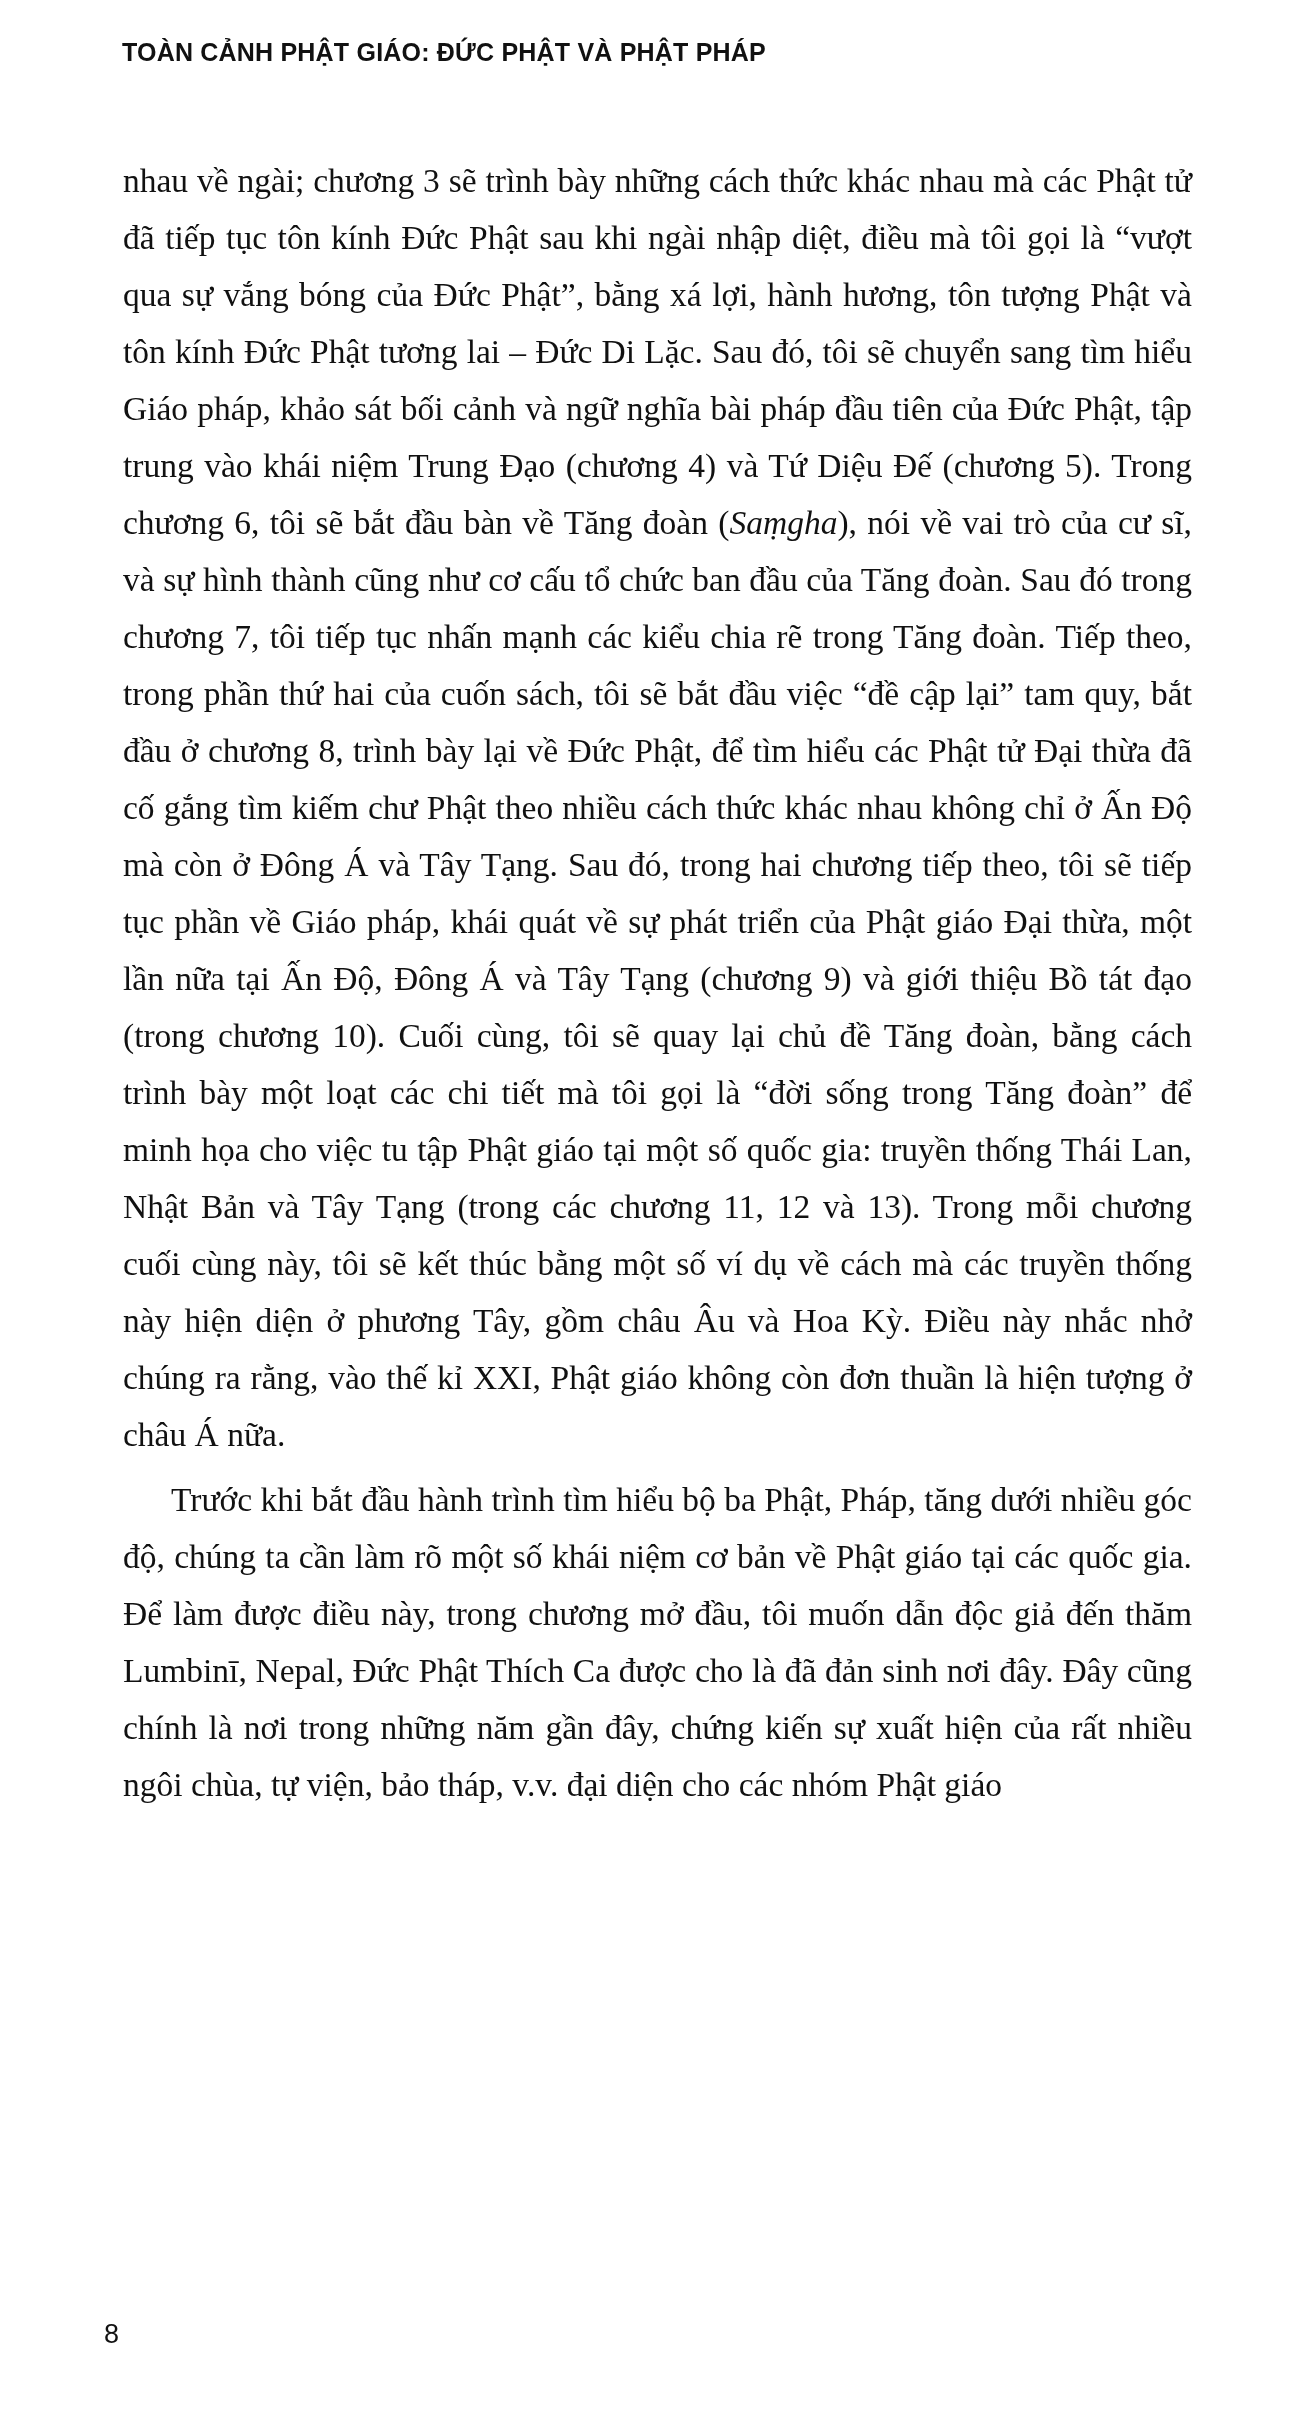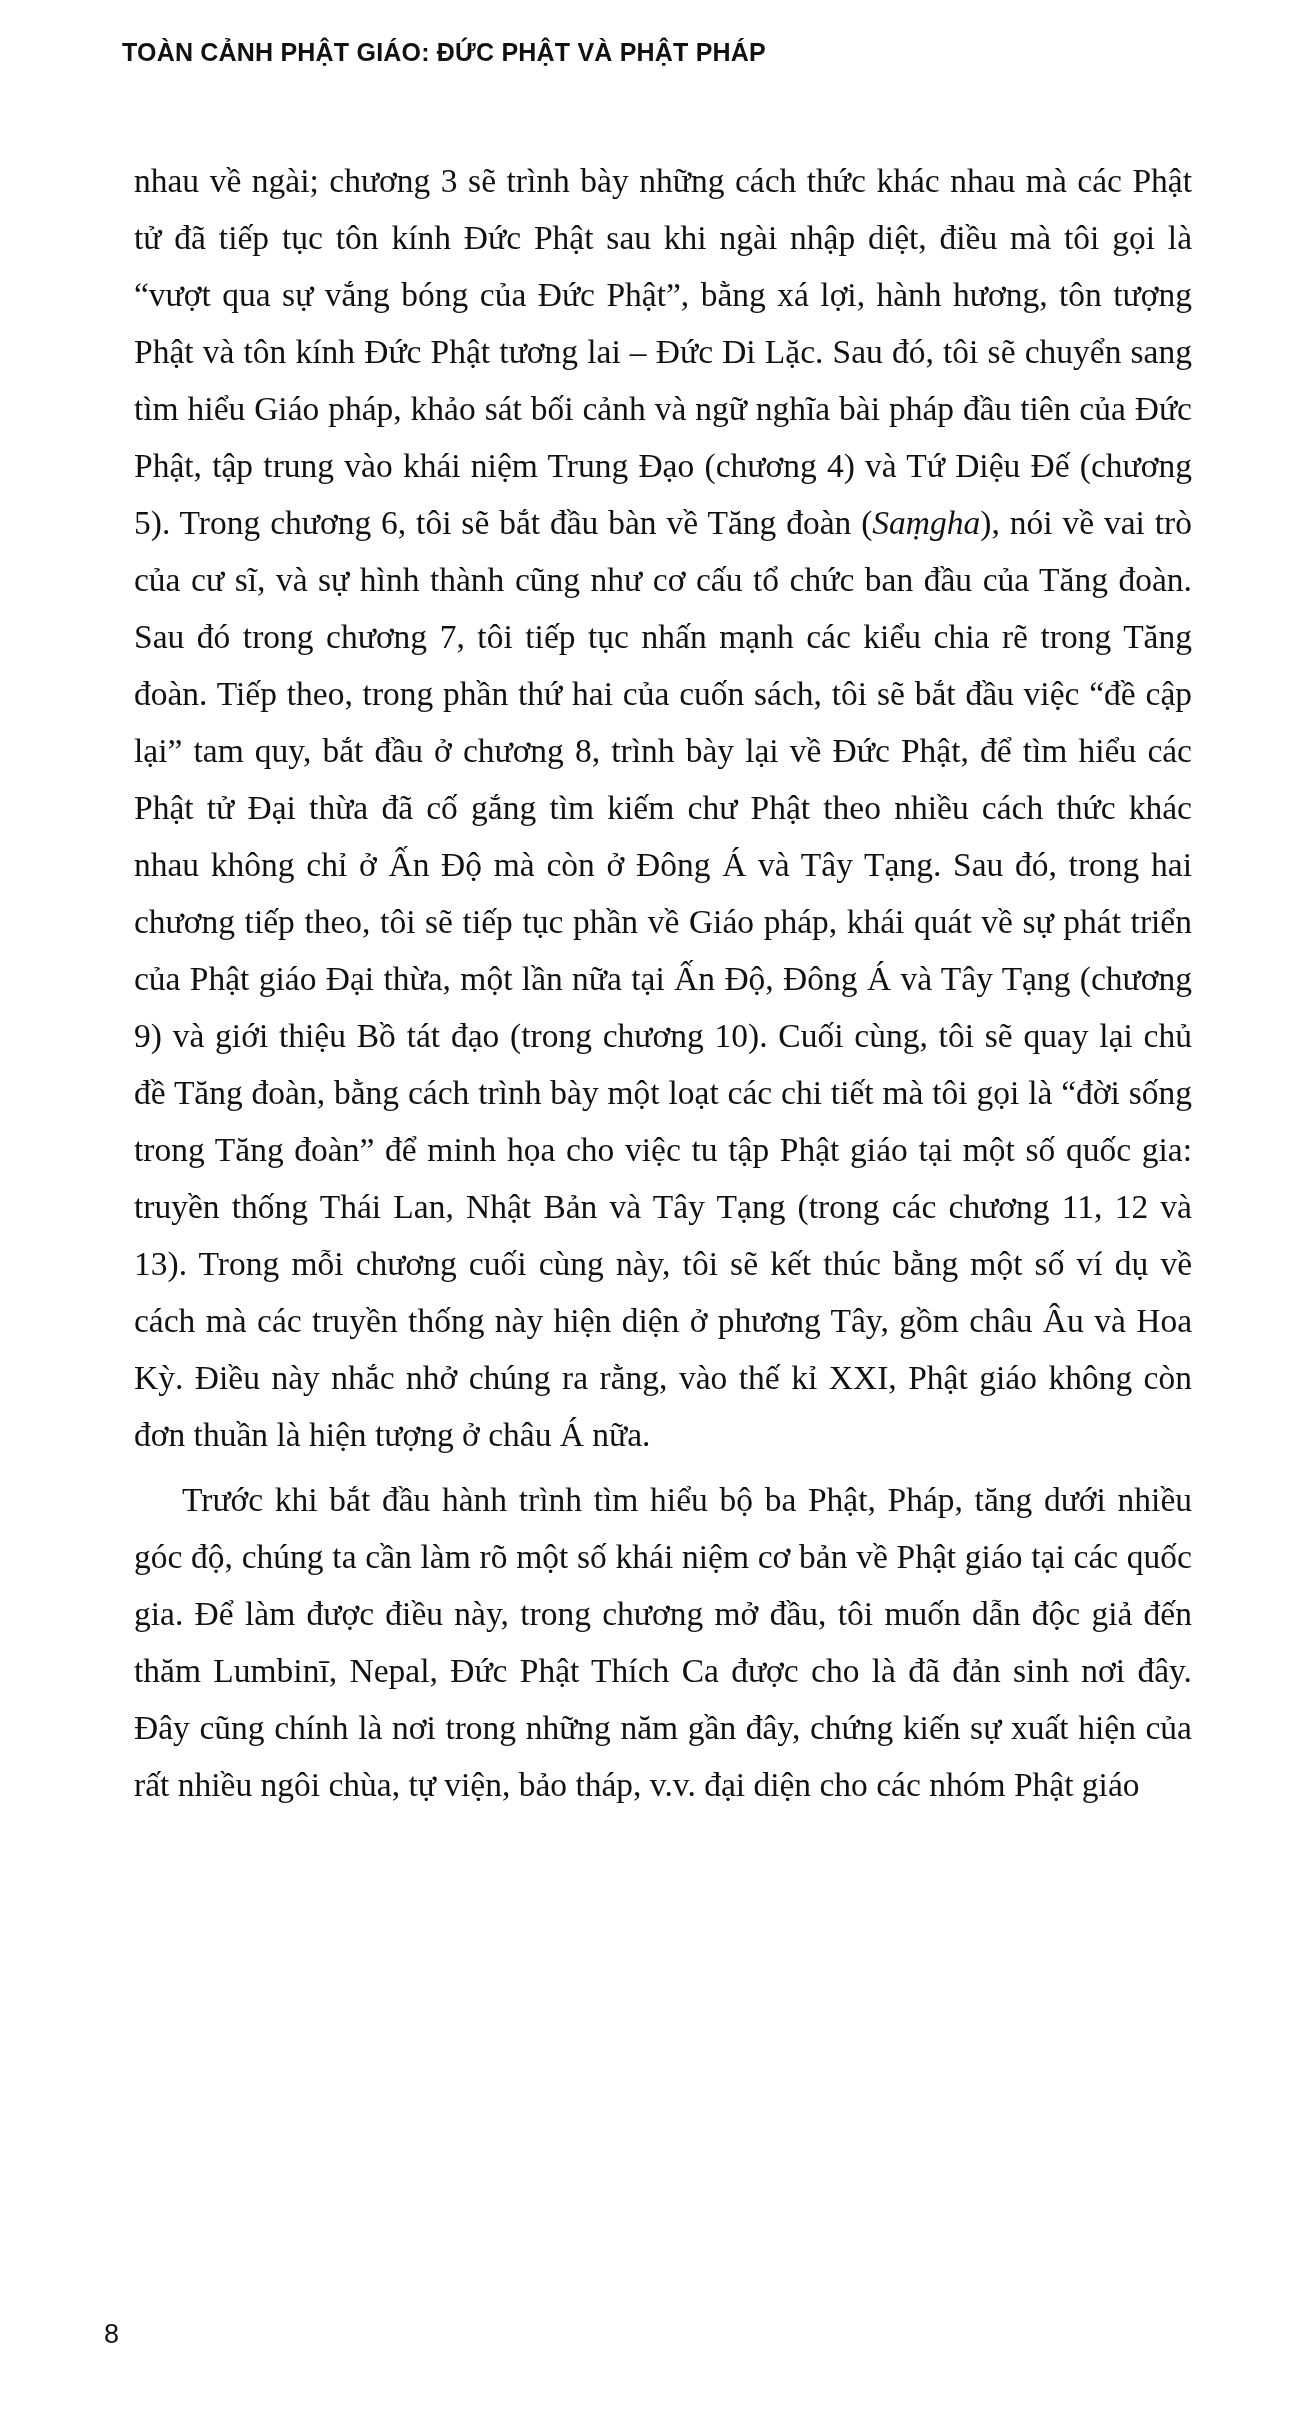--- a/index.html
+++ b/index.html
@@ -37,21 +37,21 @@
     position: absolute;
     top: 152px;
     left: 122px;
     width: 1070px;
   }
   .para {
     font-size: 33.5px;
     line-height: 57px;
     text-align: justify;
     text-justify: inter-word;
-    margin: 0 0 0 12px;
+    margin: 0 0 0 1px;
     color: #111111;
     hyphens: none;
   }
   .para + .para {
     margin-top: 8px;
   }
   .para.indent {
     text-indent: 48px;
   }
   .it {

